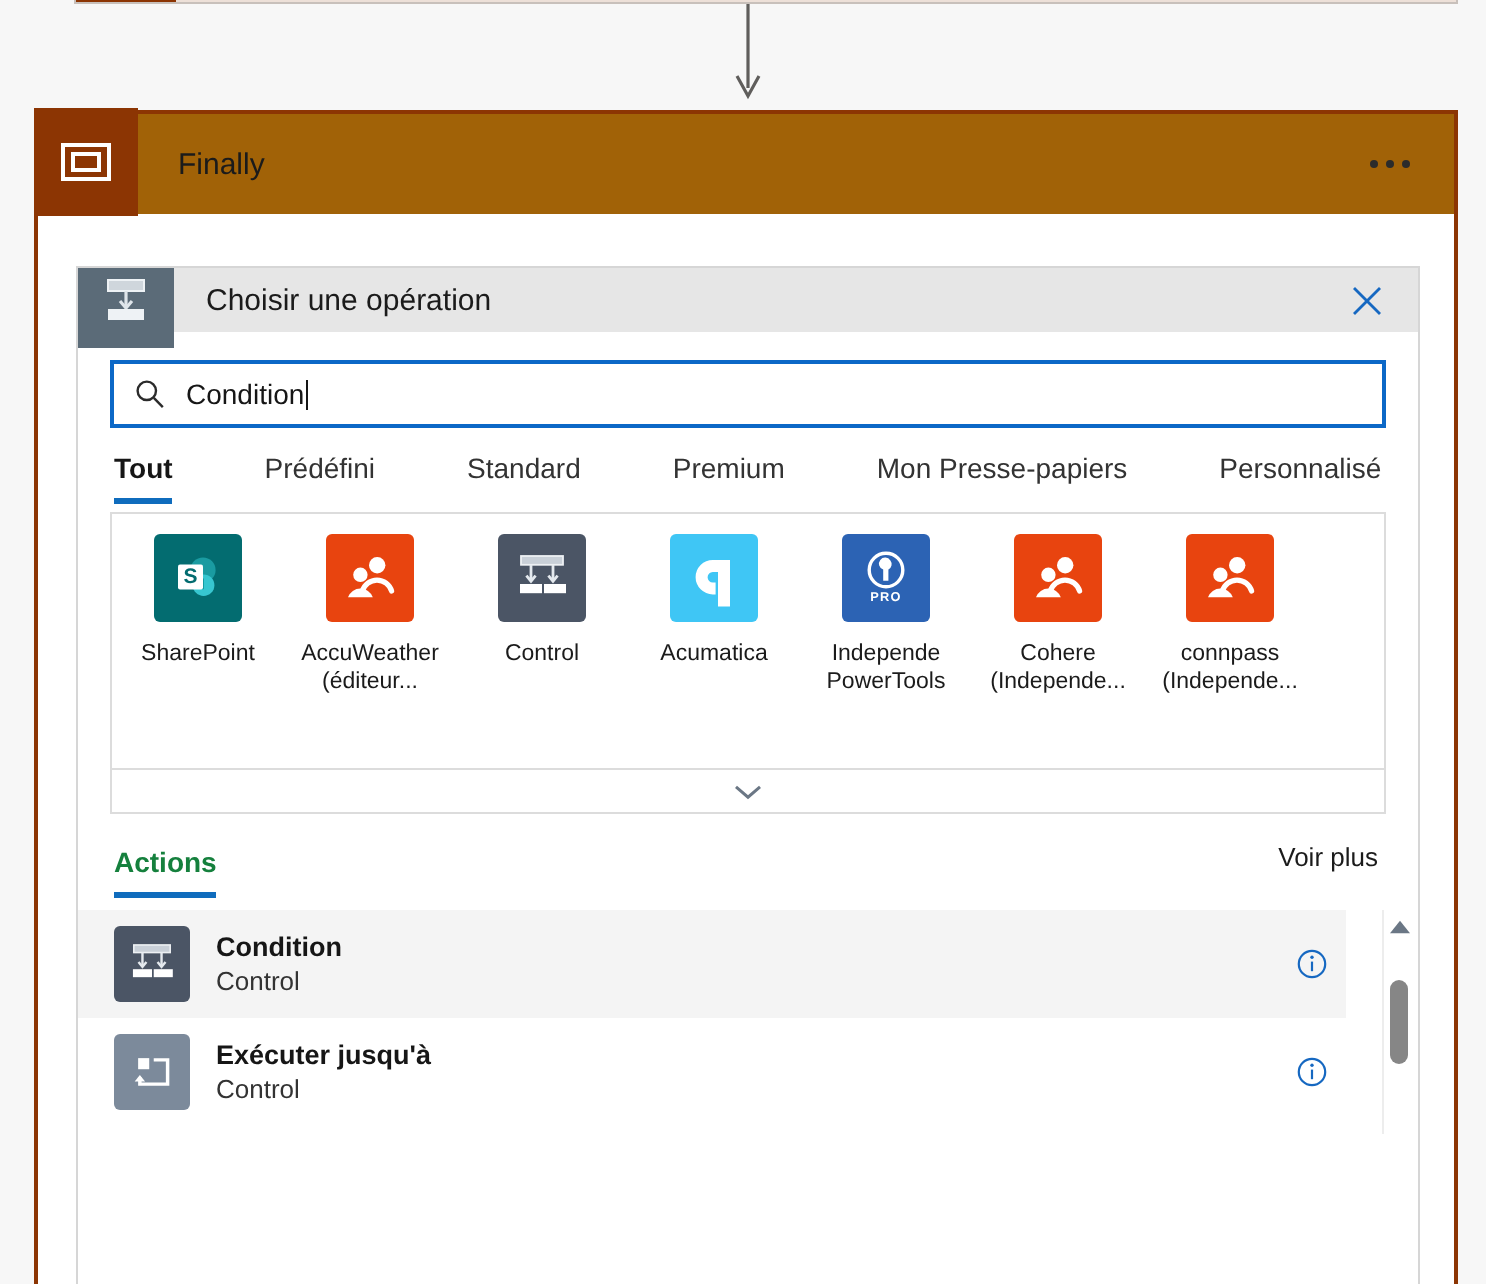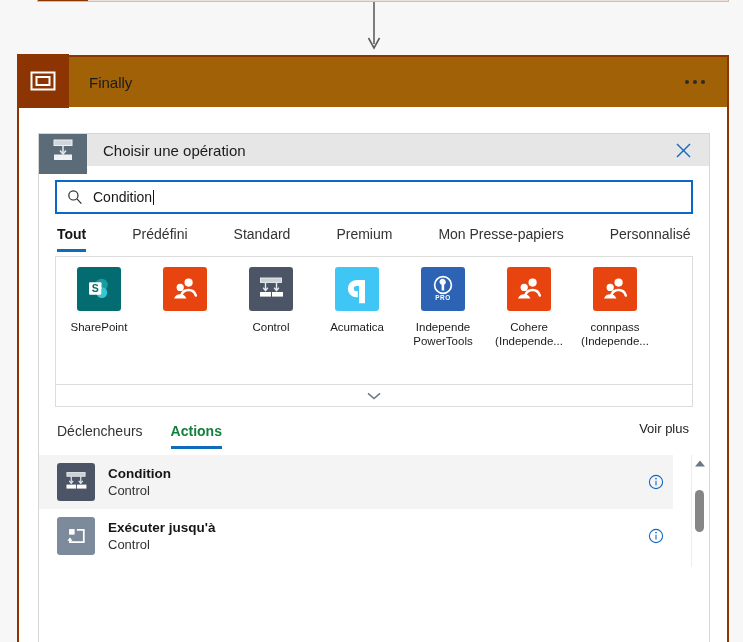--- a/index.html
+++ b/index.html
@@ -268,20 +268,21 @@
 
         <div class="conn">
           <div class="conn-tile" style="background:#e8440f">
             <svg width="30" height="30" viewBox="0 0 30 30">
               <circle cx="18.6" cy="8.6" r="4.1" fill="#ffffff"></circle>
               <path d="M11.2 21.5 a7.6 7.6 0 0 1 14.6 0" fill="none" stroke="#ffffff" stroke-width="2.6" stroke-linecap="round"></path>
               <circle cx="10.2" cy="13.4" r="3.6" fill="#ffffff"></circle>
               <path d="M4 24.6 a6.6 6.6 0 0 1 12.4 0" fill="#ffffff"></path>
             </svg>
           </div>
+          <div class="conn-label">AccuWeather (éditeur...</div>
         </div>
 
         <div class="conn">
           <div class="conn-tile" style="background:#4b5565">
             <svg width="30" height="30" viewBox="0 0 30 30">
               <rect x="4.5" y="4" width="21" height="4.4" fill="#c9d0d8" stroke="#eef1f4" stroke-width="0.9"></rect>
               <line x1="9.5" y1="8.4" x2="9.5" y2="16" stroke="#e4e9ee" stroke-width="1.4"></line>
               <path d="M7.2 13.8 L9.5 16.6 L11.8 13.8" fill="none" stroke="#e4e9ee" stroke-width="1.4"></path>
               <line x1="20.5" y1="8.4" x2="20.5" y2="16" stroke="#e4e9ee" stroke-width="1.4"></line>
               <path d="M18.2 13.8 L20.5 16.6 L22.8 13.8" fill="none" stroke="#e4e9ee" stroke-width="1.4"></path>
@@ -338,21 +339,20 @@
 
       </div>
 
       <div class="collapse-bar">
         <svg width="14" height="8" viewBox="0 0 14 8">
           <path d="M1 1.4 L7 6.6 L13 1.4" fill="none" stroke="#6b7785" stroke-width="1.5"></path>
         </svg>
       </div>
 
       <div class="subtabs">
-        <div class="subtab">Déclencheurs</div>
         <div class="subtab active">Actions</div>
         <div class="see-more">Voir plus</div>
       </div>
 
       <div class="results">
 
         <div class="result-row selected">
           <div class="res-icon" style="background:#4b5565">
             <svg width="26" height="26" viewBox="0 0 30 30">
               <rect x="4.5" y="4" width="21" height="4.4" fill="#c9d0d8" stroke="#eef1f4" stroke-width="0.9"></rect>

